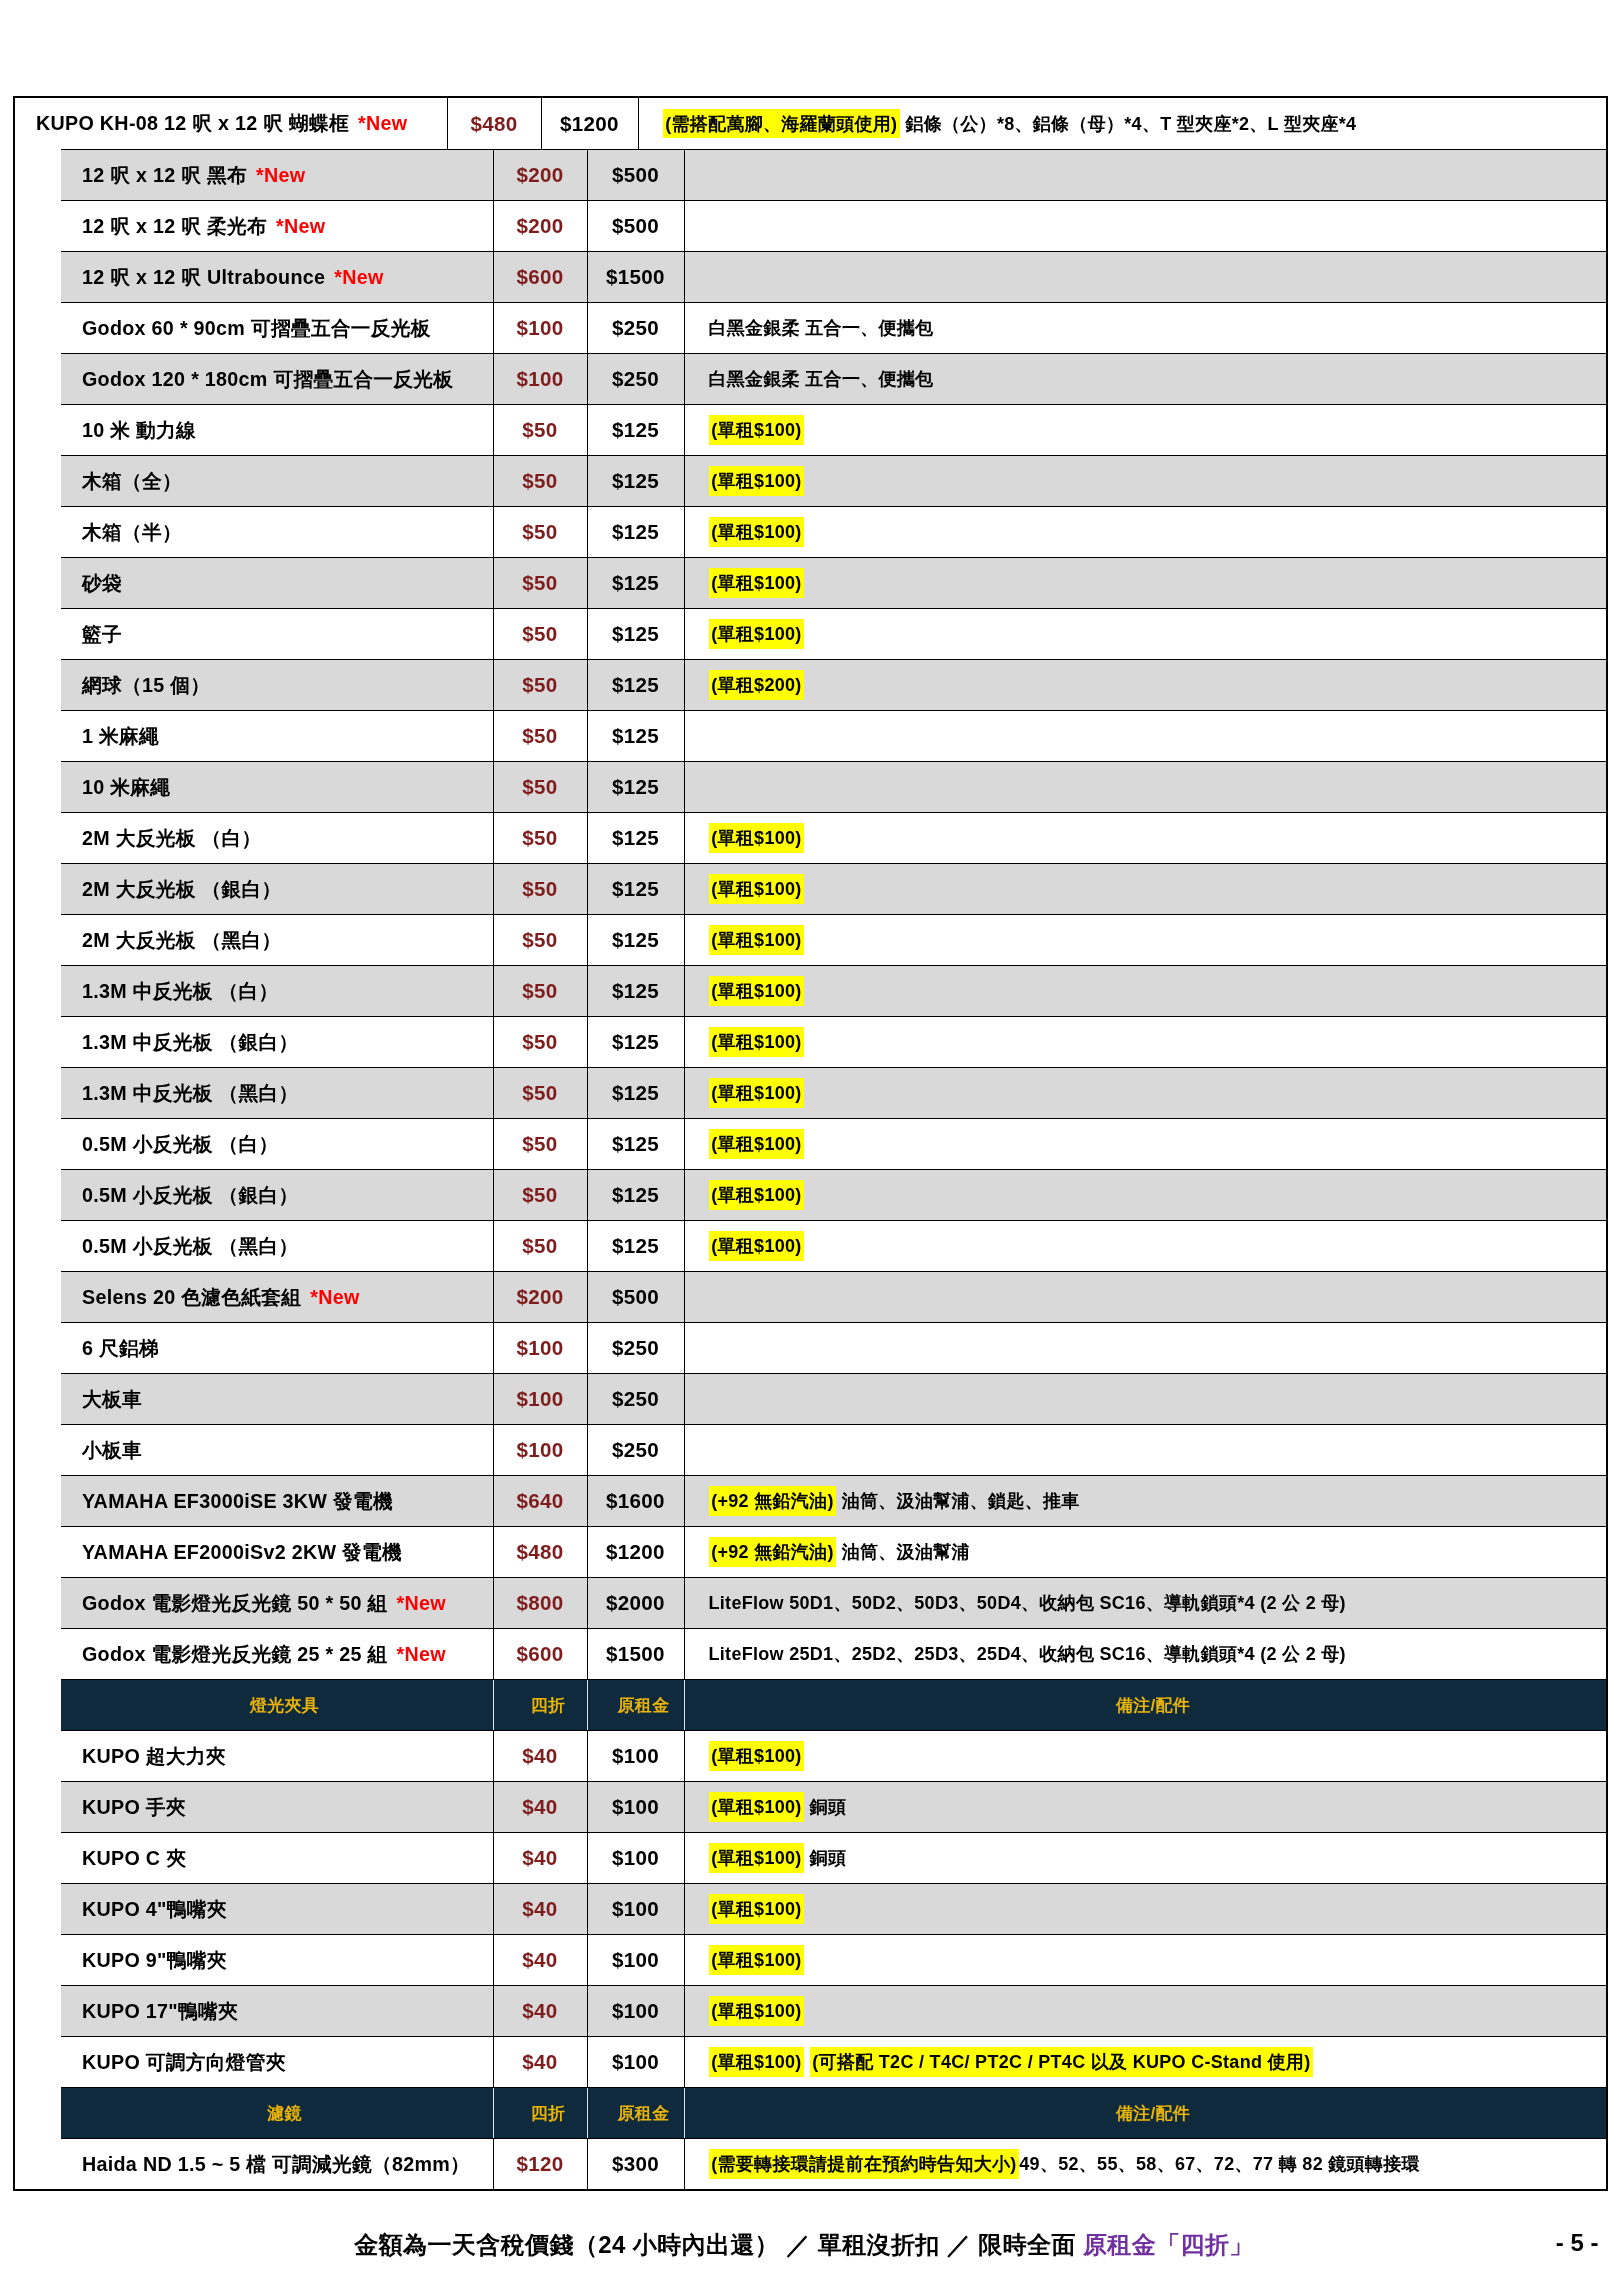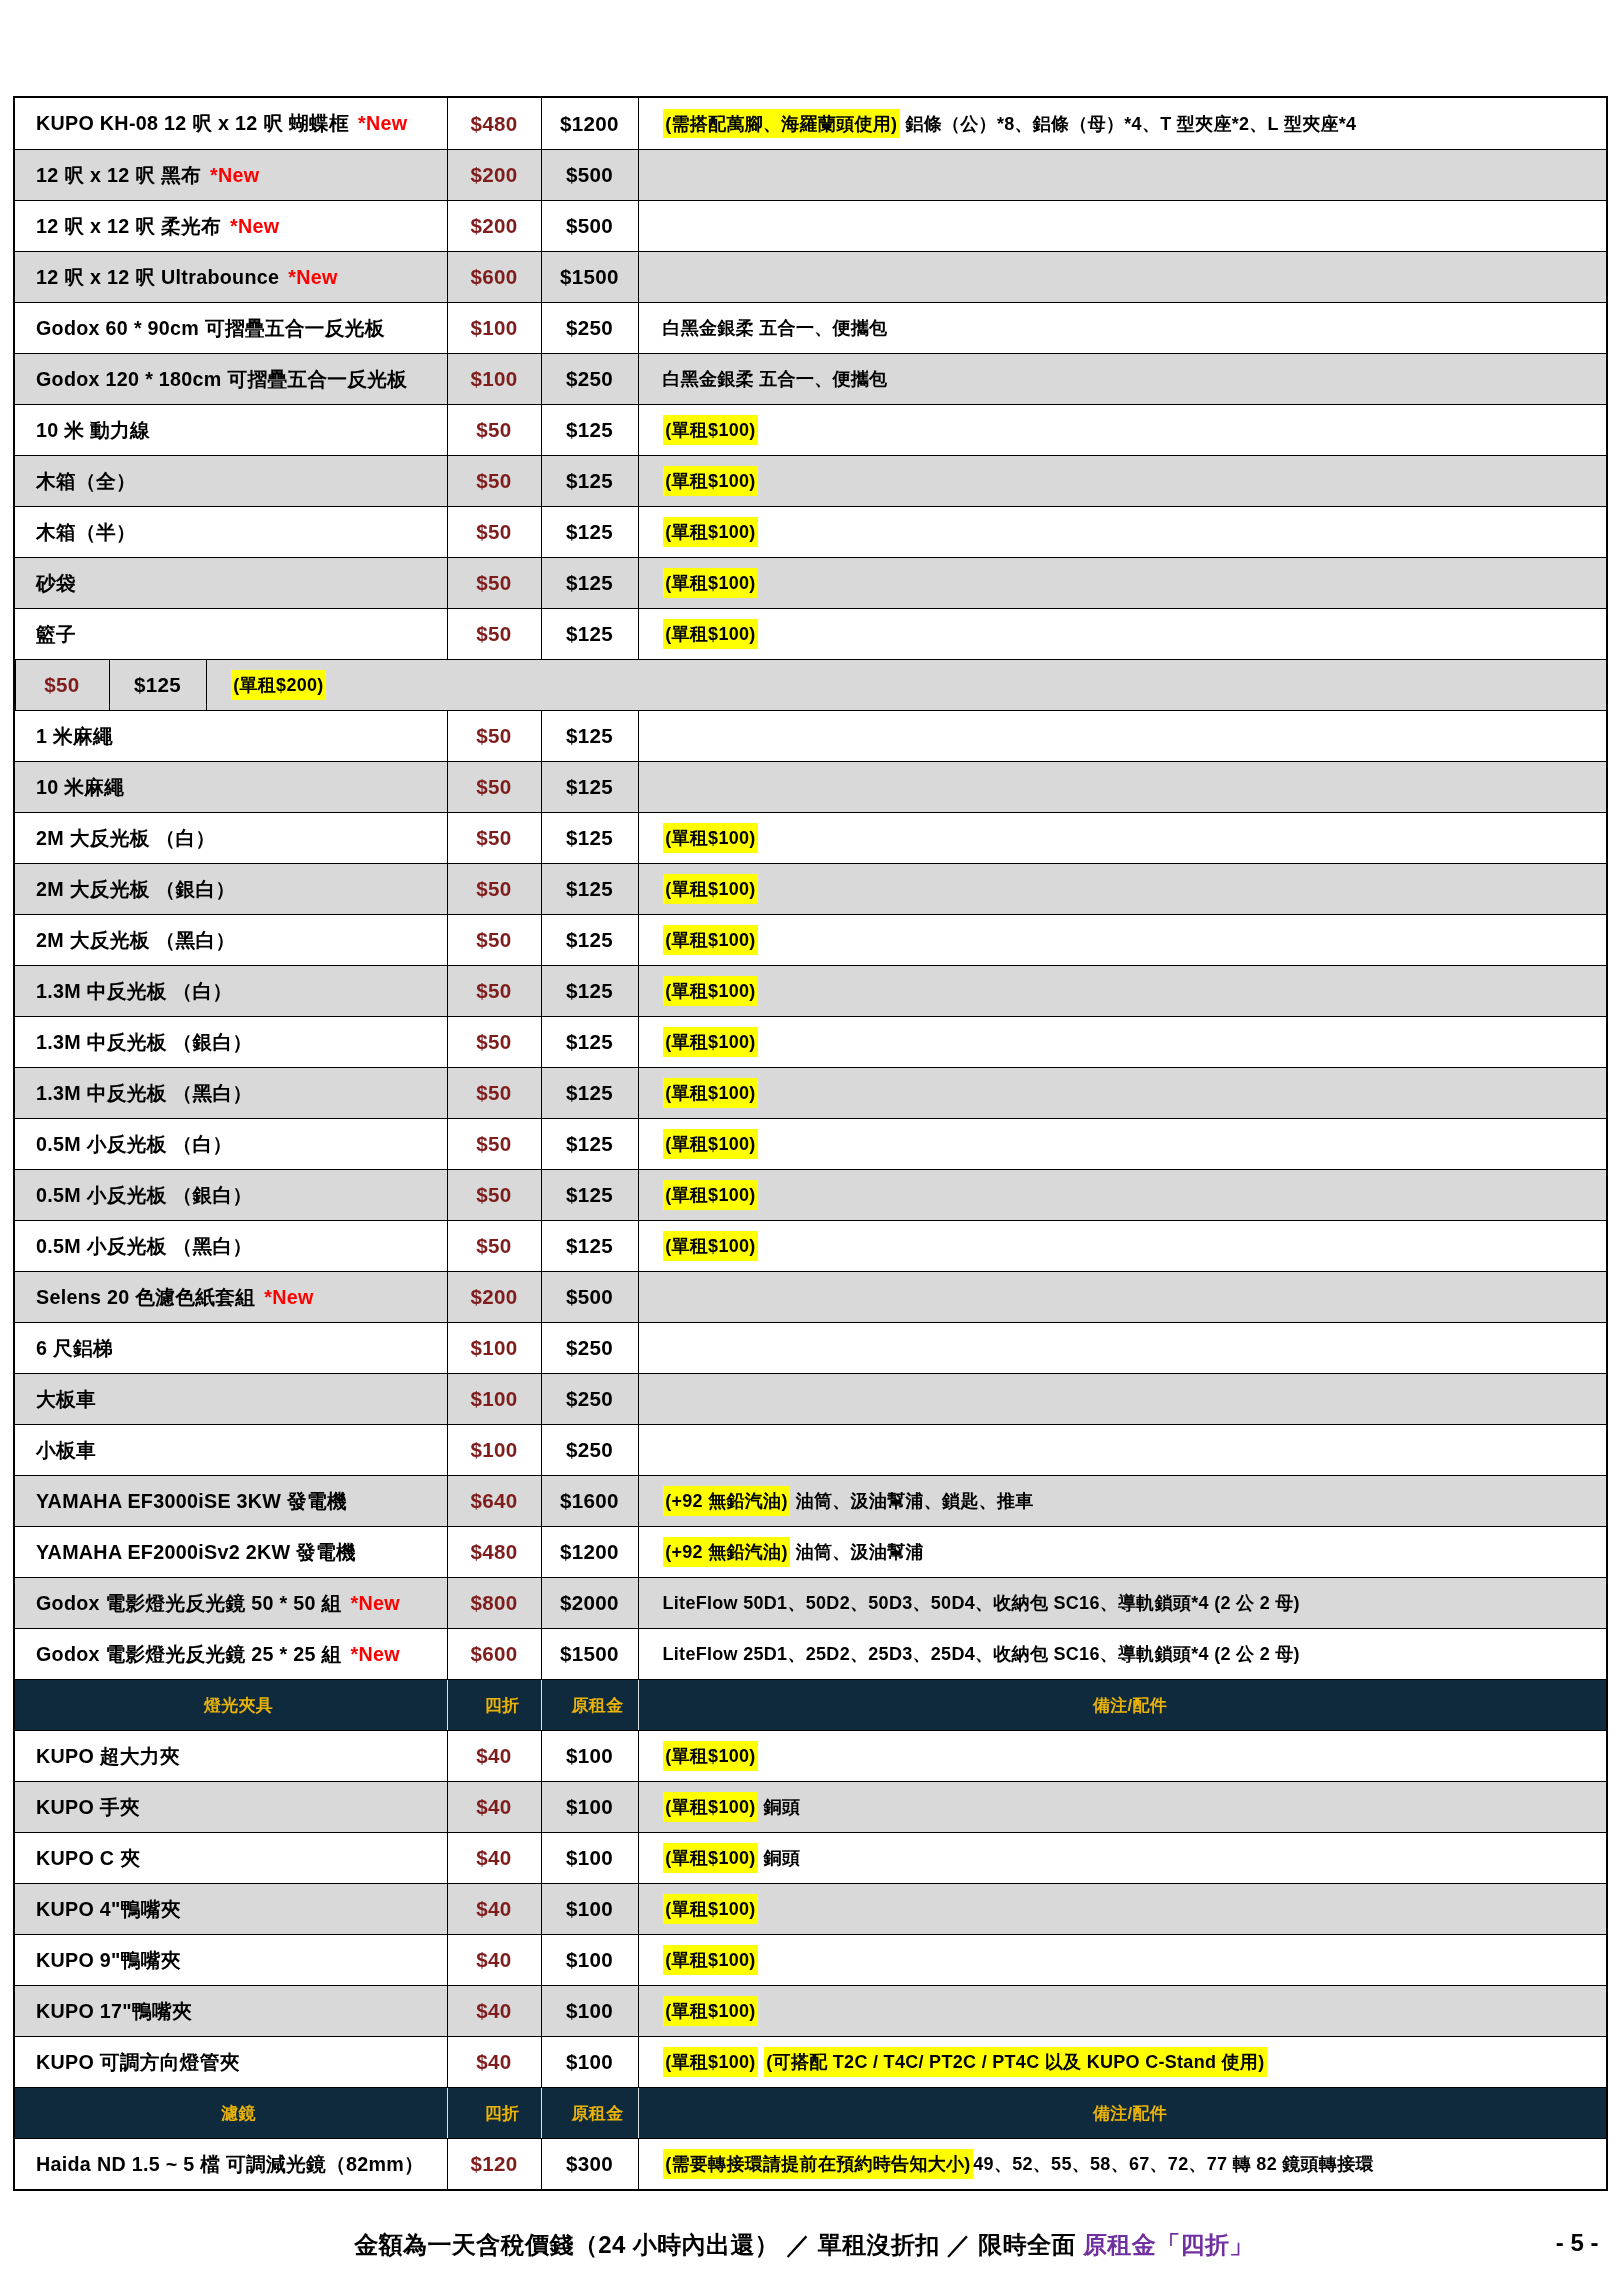--- a/index.html
+++ b/index.html
@@ -6,21 +6,21 @@
   body{
     width:1620px;height:2293px;position:relative;background:#ffffff;
     font-family:"Liberation Sans","DejaVu Sans",sans-serif;
     font-weight:bold;color:#000;
   }
   .price-table{
     position:absolute;left:12.5px;top:96px;width:1595px;
     border:2.7px solid #000;box-sizing:border-box;background:#fff;
   }
   .row{display:flex;height:51px;box-sizing:border-box;}
-  .row + .row{border-top:1.8px solid #000;}
+  .row + .row{border-top:1.8px solid #000;margin-left:46px;}
   .row.alt{background:#D9D9D9;}
   .cell{display:flex;align-items:center;box-sizing:border-box;font-size:19.7px;letter-spacing:0.3px;}
   .c-name{width:432px;padding-left:21.5px;}
   .c-disc{width:94px;justify-content:center;border-left:1.8px solid #000;color:#7f1d1d;font-size:20.6px;}
   .c-orig{width:97px;justify-content:center;border-left:1.8px solid #000;font-size:20.6px;}
   .c-note{flex:1;padding-left:24px;border-left:1.8px solid #000;font-size:18px;}
   .row.section{background:#0E2A3C;color:#D8B48E;}
   .row.section .cell{justify-content:center;padding-left:16px;color:#eab308;font-size:17px;}
   .row.section .c-disc,.row.section .c-orig,.row.section .c-note{border-left:1.8px solid #DDE3E7;}
   .new{color:#FF0000;margin-left:9px;}
@@ -140,20 +140,23 @@
     <div class="cell c-name">
         <span>籃子</span>
       </div>
     <div class="cell c-disc">$50</div>
     <div class="cell c-orig">$125</div>
     <div class="cell c-note">
         <span class="seg hl">(單租$100)</span>
       </div>
   </div>
     <div class="row alt">
+    <div class="cell c-name">
+        <span>網球（15 個）</span>
+      </div>
     <div class="cell c-disc">$50</div>
     <div class="cell c-orig">$125</div>
     <div class="cell c-note">
         <span class="seg hl">(單租$200)</span>
       </div>
   </div>
     <div class="row">
     <div class="cell c-name">
         <span>1 米麻繩</span>
       </div>

